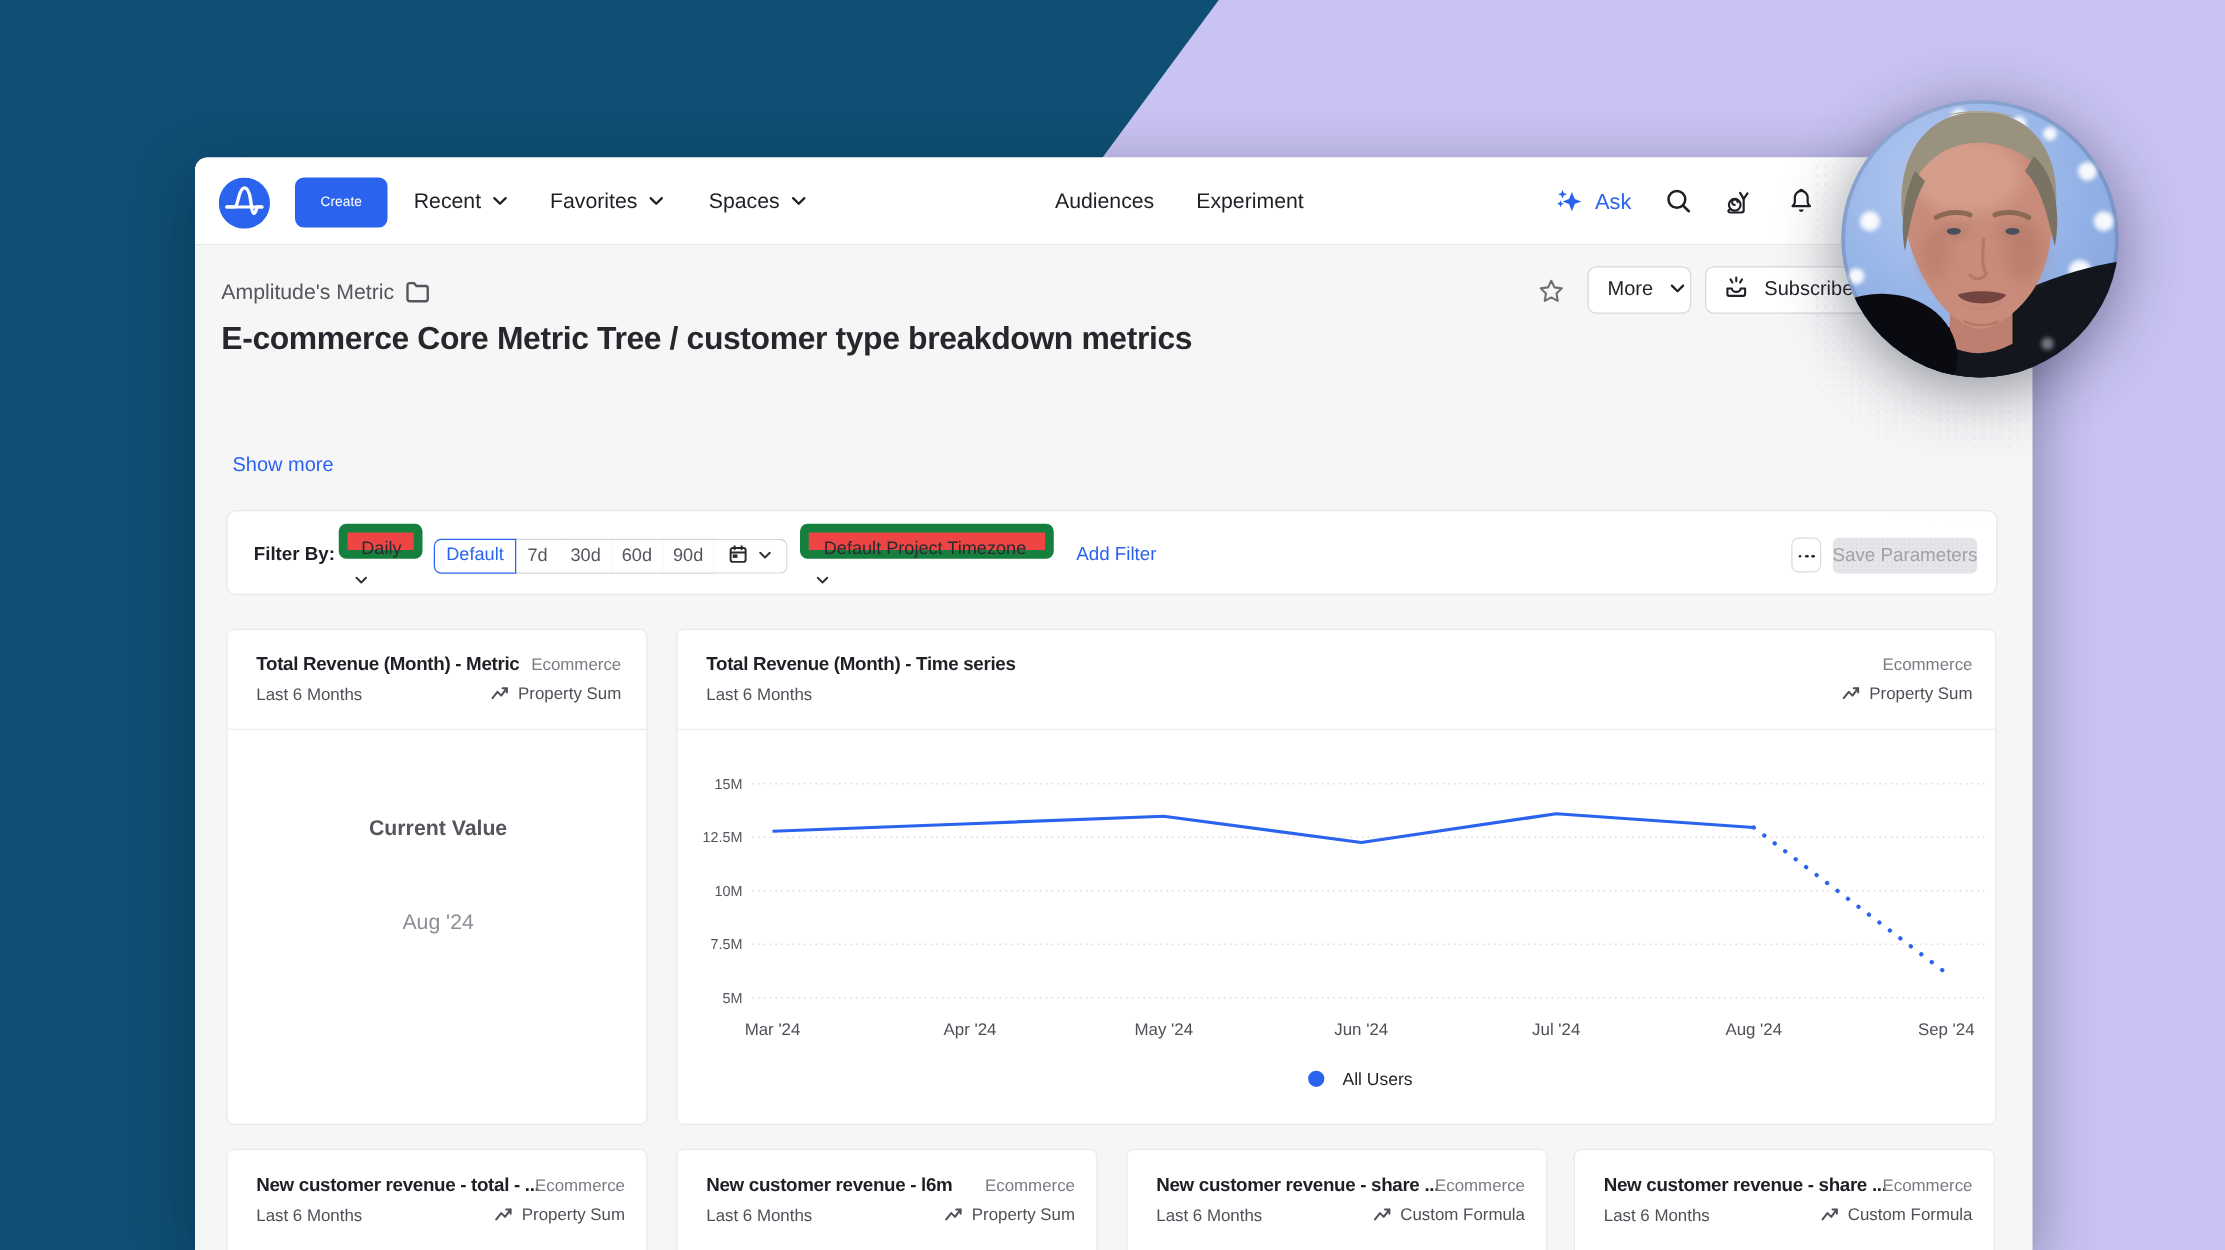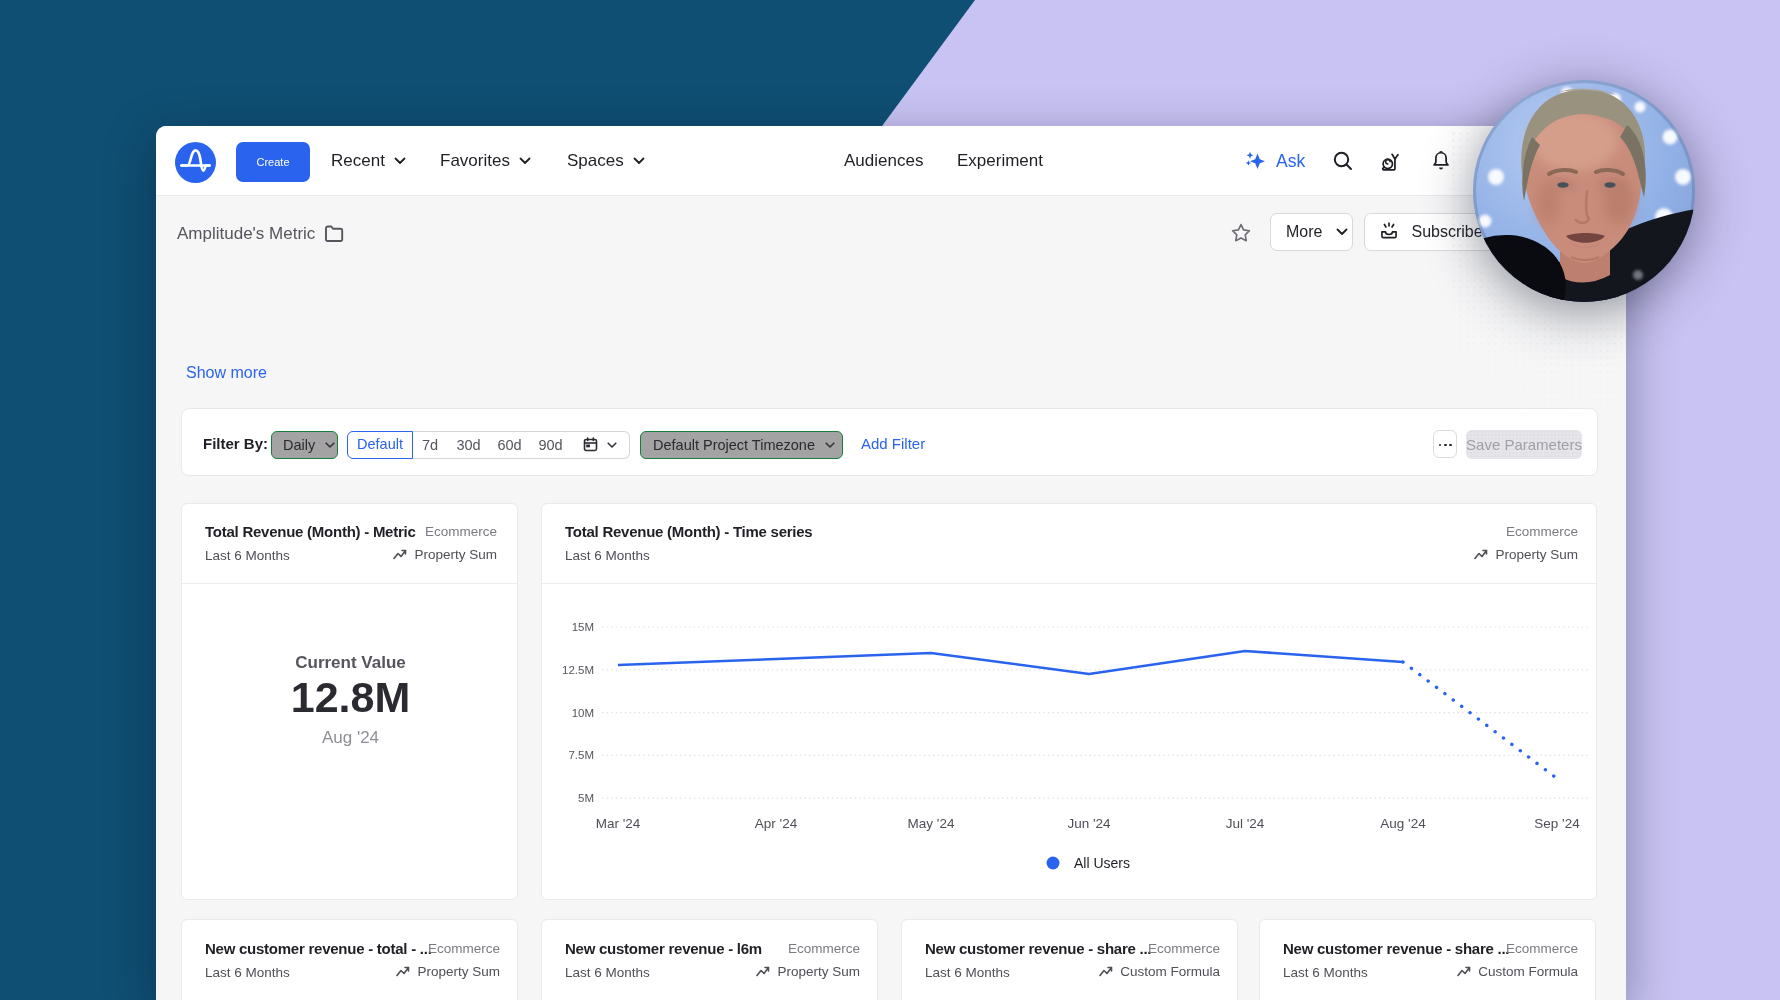--- a/index.html
+++ b/index.html
@@ -22,22 +22,22 @@
   .abs { position:absolute; }
   #crumb { left:21px; top:98px; font-size:17px; color:#55555D; }
   #title { left:21px; top:131px; font-size:25.5px; font-weight:bold; color:#26262C; letter-spacing:-0.3px;}
   #desc  { left:22px; top:181px; font-size:15.5px; line-height:21.5px; color:#2B2B31; letter-spacing:-0.15px; }
   #showmore { left:30px; top:238px; font-size:16px; color:#2B63F0; }
   .btn { position:absolute; background:#fff; border:1px solid #D8D8DD; border-radius:7px;
          font-size:16px; color:#23232A; }
   
   #filter { position:absolute; left:25px; top:282px; width:1417px; height:68px; background:#fff;
             border:1px solid #E8E8EB; border-radius:8px; }
-  .fsel { position:absolute; top:22px; height:28px; border:1px solid #15803d; border-radius:6px;
-          background:#a3a3a3; font-size:14.5px; color:#2A2A31; }
+  .fsel { position:absolute; top:10px; height:28px; border:7px solid #15803d; border-radius:6px;
+          background:#ef4444; font-size:14.5px; color:#2A2A31; }
   .seg { position:absolute; top:22px; height:28px; line-height:26px; text-align:center; font-size:14.5px;
          color:#55555D; background:#fff; border:1px solid #D4D4DA; }
   
   .card { position:absolute; background:#fff; border:1px solid #E9E9EC; border-radius:6px; }
   .chead-t { position:absolute; left:23px; top:19px; font-size:15px; font-weight:bold; color:#1F1F26; white-space:nowrap; letter-spacing:-0.25px;}
   .chead-e { position:absolute; top:20px; font-size:13.5px; color:#7A7A83; }
   .chead-l { position:absolute; left:23px; top:44px; font-size:13.5px; color:#4F4F58; }
   .chead-r { position:absolute; top:43px; font-size:13.5px; color:#4F4F58; }
   .cdiv { position:absolute; left:0; top:79px; width:100%; height:1px; background:#ECECEF; }
   svg { display:block; }
@@ -90,20 +90,21 @@
         <path d="M12 3 C8.8 3 6.4 5.6 6.4 8.8 V12.6 C6.4 13.5 6 14.4 5.4 15.1 L4.4 16.3 H19.6 L18.6 15.1 C18 14.4 17.6 13.5 17.6 12.6 V8.8 C17.6 5.6 15.2 3 12 3 Z" fill="none" stroke="#1F1F26" stroke-width="1.9" stroke-linecap="round" stroke-linejoin="round"></path>
         <path d="M10.9 3 C10.9 1.6 13.1 1.6 13.1 3" fill="none" stroke="#1F1F26" stroke-width="1.9"></path>
         <path d="M9.9 19.2 a2.1 2.1 0 0 0 4.2 0 Z" fill="#1F1F26"></path>
       </svg>
     </div>
 
     <div class="abs" id="crumb">Amplitude's Metric</div>
     <svg class="abs" style="left:168px;top:99px;" width="20" height="18" viewBox="0 0 20 18">
       <path d="M2 3.2 C2 2.2 2.8 1.5 3.8 1.5 H7.2 L9.2 3.8 H16.4 C17.4 3.8 18.2 4.6 18.2 5.6 V14.2 C18.2 15.2 17.4 16 16.4 16 H3.8 C2.8 16 2 15.2 2 14.2 Z" fill="none" stroke="#55555D" stroke-width="1.9"></path>
     </svg>
+    <div class="abs" id="title">E-commerce Core Metric Tree / customer type breakdown metrics</div>
     <div class="abs" id="showmore">Show more</div>
 
     <svg class="abs" style="left:1074px;top:96px;" width="22" height="22" viewBox="0 0 24 24">
       <path d="M12 2.8 L14.8 8.6 L21.2 9.5 L16.6 14 L17.7 20.4 L12 17.4 L6.3 20.4 L7.4 14 L2.8 9.5 L9.2 8.6 Z" fill="none" stroke="#6E6E77" stroke-width="1.8" stroke-linejoin="round"></path>
     </svg>
     <div class="btn" style="left:1114px;top:87px;width:83px;height:38px;line-height:36px;">
       <span style="margin-left:15px;">More</span>
       <svg class="chev" width="12" height="8" viewBox="0 0 12 8">
           <path d="M1.5 1.5 L6 6 L10.5 1.5" fill="none" stroke="#1F1F26" stroke-width="1.8" stroke-linecap="round" stroke-linejoin="round"></path>
         </svg>
@@ -161,21 +162,20 @@
     <div class="card" id="card1" style="left:25px;top:377px;width:337px;height:397px;">
       <div class="chead-t">Total Revenue (Month) - Metric</div>
       <div class="chead-e" style="right:20px;">Ecommerce</div>
       <div class="chead-l">Last 6 Months</div>
       <div class="chead-r" style="right:20px;">
         <svg style="display:inline-block;vertical-align:-1px;margin-right:6px;" width="15" height="11" viewBox="0 0 15 11">
             <path d="M1 9.5 L5 4.5 L8 7.5 L12.5 1.5 M12.5 5 V1.5 H9" fill="none" stroke="#4F4F58" stroke-width="1.6" stroke-linecap="round" stroke-linejoin="round"></path>
           </svg>Property Sum</div>
       <div class="cdiv"></div>
       <div class="abs" style="left:0;top:149px;width:337px;text-align:center;font-size:17px;font-weight:bold;color:#55555E;">Current Value</div>
-      <div class="abs" style="left:0;top:172px;width:337px;text-align:center;font-size:43px;font-weight:bold;color:#2A2A31;line-height:42px;">12.8M</div>
       <div class="abs" style="left:0;top:224px;width:337px;text-align:center;font-size:17px;color:#8E8E96;">Aug '24</div>
     </div>
     <div class="card" id="card2" style="left:385px;top:377px;width:1056px;height:397px;">
       <div class="chead-t">Total Revenue (Month) - Time series</div>
       <div class="chead-e" style="right:18px;">Ecommerce</div>
       <div class="chead-l">Last 6 Months</div>
       <div class="chead-r" style="right:18px;">
         <svg style="display:inline-block;vertical-align:-1px;margin-right:6px;" width="15" height="11" viewBox="0 0 15 11">
             <path d="M1 9.5 L5 4.5 L8 7.5 L12.5 1.5 M12.5 5 V1.5 H9" fill="none" stroke="#4F4F58" stroke-width="1.6" stroke-linecap="round" stroke-linejoin="round"></path>
           </svg>Property Sum</div>

